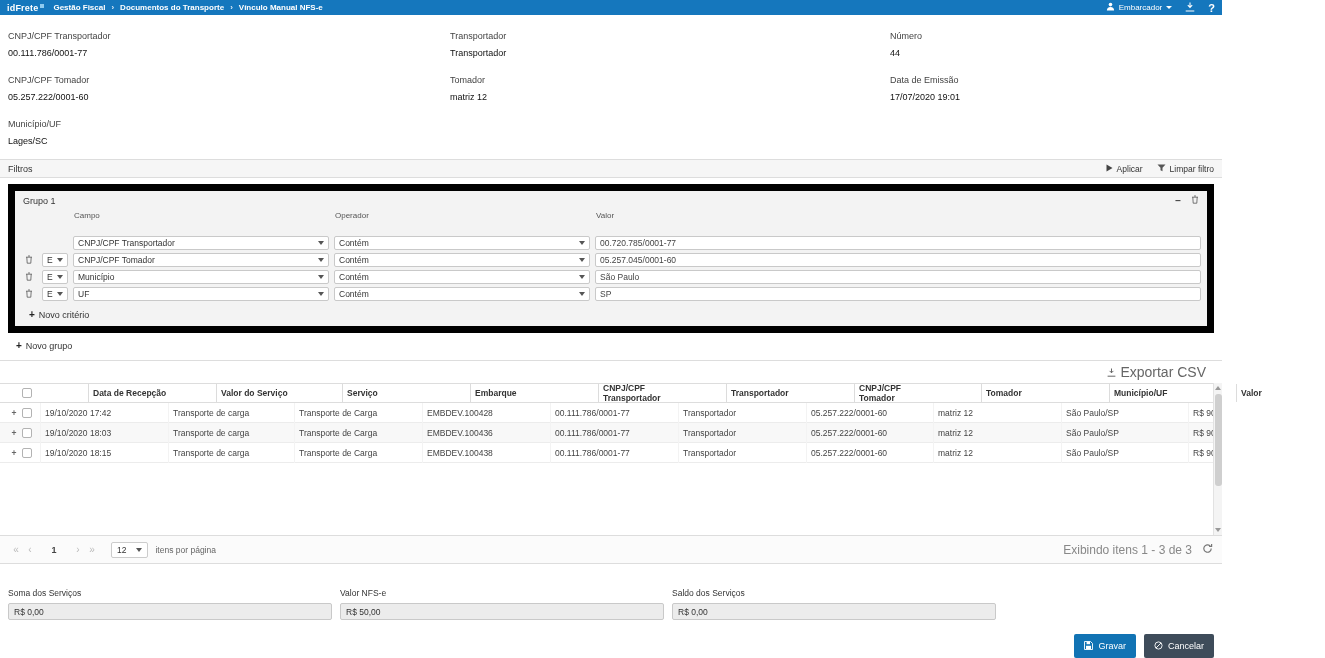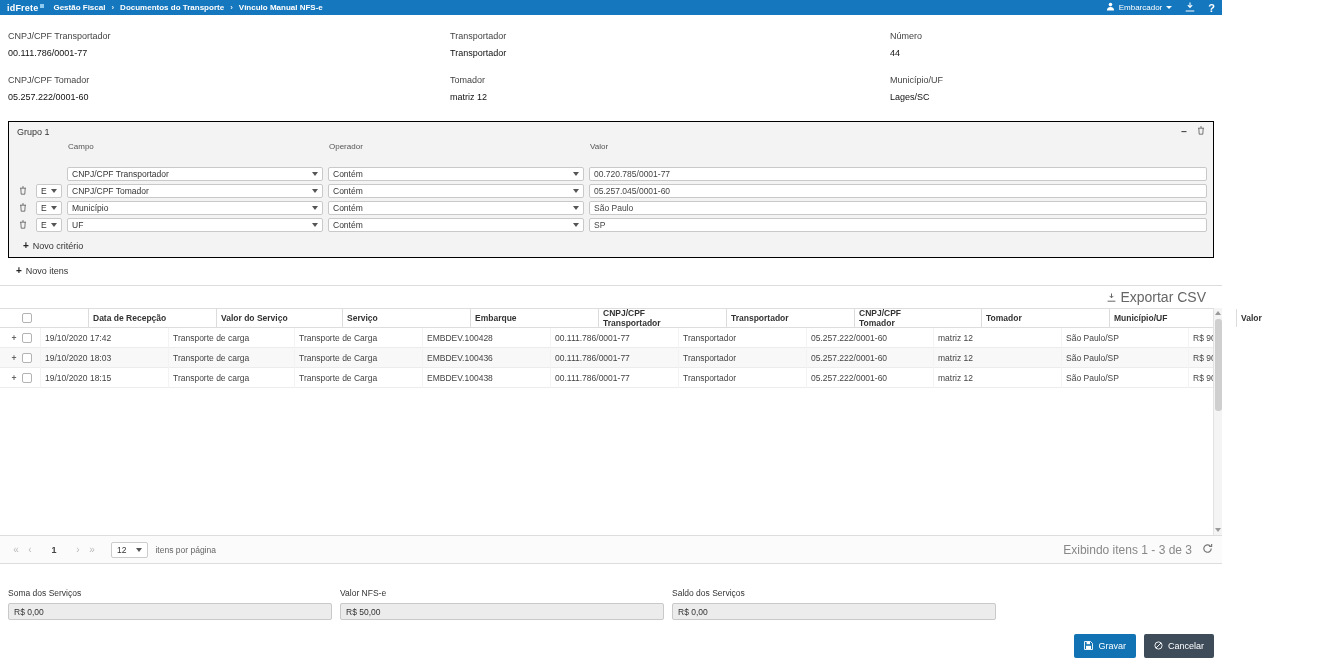--- a/index.html
+++ b/index.html
@@ -23,21 +23,21 @@
   .info { flex:0 0 auto; padding:16px 8px 13px; display:grid; grid-template-columns:442px 440px 1fr; row-gap:17px; }
   .f-label { color:#444; margin-bottom:7px; }
   .f-value { color:#111; }
 
   
   .filters-bar { flex:0 0 19px; background:#f6f6f6; border-top:1px solid #ddd; border-bottom:1px solid #ddd; display:flex; align-items:center; padding:0 8px; }
   .fb-actions { margin-left:auto; display:flex; align-items:center; gap:14px; }
   .fb-btn { display:flex; align-items:center; gap:4px; font-size:8.5px; color:#333; cursor:pointer; }
 
   
-  .group-panel { margin:6px 8px 0; border:1px solid #000000; background:#f3f3f3; }
+  .group-panel { margin:6px 8px 0; border:7px solid #000000; background:#f3f3f3; }
   .group-header { display:flex; align-items:center; padding:4px 8px 2px; }
   .gh-icons { margin-left:auto; display:flex; align-items:center; gap:10px; }
   .minus { font-weight:bold; color:#444; cursor:pointer; font-size:10px; line-height:8px; }
   .icon-btn { cursor:pointer; display:flex; align-items:center; }
   .group-body { padding:2px 6px 0; }
   .crit-grid { display:grid; grid-template-columns:16px 26px 256px 256px 1fr; column-gap:5px; align-items:center; margin-bottom:3px; }
   .col-labels { margin:1px 0 16px; }
   .col-label { font-size:8px; color:#555; padding-left:1px; }
   .sel { height:14px; background:#fff; border:1px solid #c9c9c9; border-radius:2px; display:flex; align-items:center; justify-content:space-between; padding:0 4px; font-size:8.5px; color:#333; cursor:pointer; overflow:hidden; white-space:nowrap; }
   .caret-d { flex:0 0 auto; width:0; height:0; border-left:3px solid transparent; border-right:3px solid transparent; border-top:4px solid #555; margin-left:3px; }
@@ -136,25 +136,46 @@
     </div>
     <div>
       <div class="f-label">CNPJ/CPF Tomador</div>
       <div class="f-value">05.257.222/0001-60</div>
     </div>
     <div>
       <div class="f-label">Tomador</div>
       <div class="f-value">matriz 12</div>
     </div>
     <div>
+      <div class="f-label">Data de Emissão</div>
+      <div class="f-value">17/07/2020 19:01</div>
+    </div>
+    <div>
       <div class="f-label">Município/UF</div>
       <div class="f-value">Lages/SC</div>
     </div>
   </div>
 
+  <div class="filters-bar">
+    <span>Filtros</span>
+    <div class="fb-actions">
+      <span class="fb-btn">
+        <span><svg width="7" height="8" viewBox="0 0 7 8">
+              <path d="M0.5 0.5 L6.5 4 L0.5 7.5 z" fill="#444"></path>
+            </svg></span>
+        <span>Aplicar</span>
+      </span>
+      <span class="fb-btn">
+        <span><svg width="9" height="8" viewBox="0 0 9 8">
+              <path d="M0.5 0.5 h8 l-3 3.2 v3.6 l-2 -1.1 v-2.5 z" fill="#555"></path>
+            </svg></span>
+        <span>Limpar filtro</span>
+      </span>
+    </div>
+  </div>
 
   <div class="group-panel">
     <div class="group-header">
       <span>Grupo 1</span>
       <div class="gh-icons">
         <span class="minus">−</span>
         <span class="icon-btn">
           <span><svg width="8" height="9" viewBox="0 0 8 9">
                 <path d="M1 2.2 h6 M3 1 h2 M1.8 2.2 l0.4 6 h3.6 l0.4 -6" fill="none" stroke="#555" stroke-width="0.8"></path>
               </svg></span>
@@ -250,21 +271,21 @@
 
       <div class="add-link">
         <span class="plus">+</span>
         <span>Novo critério</span>
       </div>
     </div>
   </div>
 
   <div class="add-link new-group">
     <span class="plus">+</span>
-    <span>Novo itens</span>
+    <span>Novo grupo</span>
   </div>
 
   <div class="table-area">
     <div class="export-bar">
       <span><svg width="9" height="9" viewBox="0 0 9 9">
             <path d="M4.5 0.5 v4.3 M2.6 2.9 L4.5 4.8 L6.4 2.9 M0.6 8.2 h7.8" stroke="#666" fill="none" stroke-width="1"></path>
           </svg></span>
       <span>Exportar CSV</span>
     </div>
 

